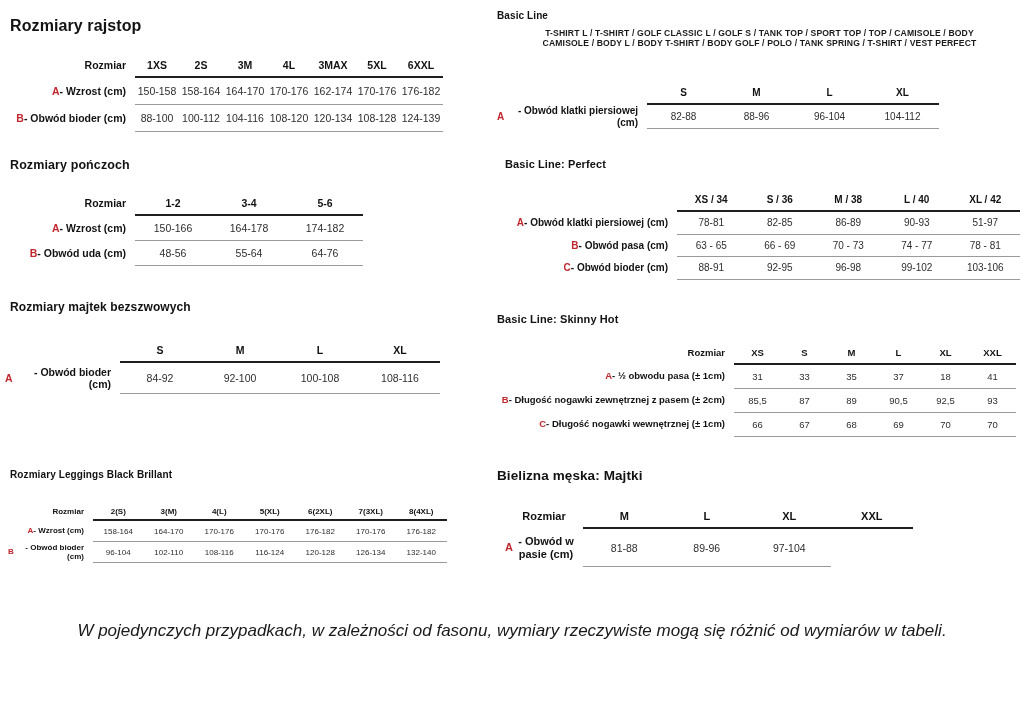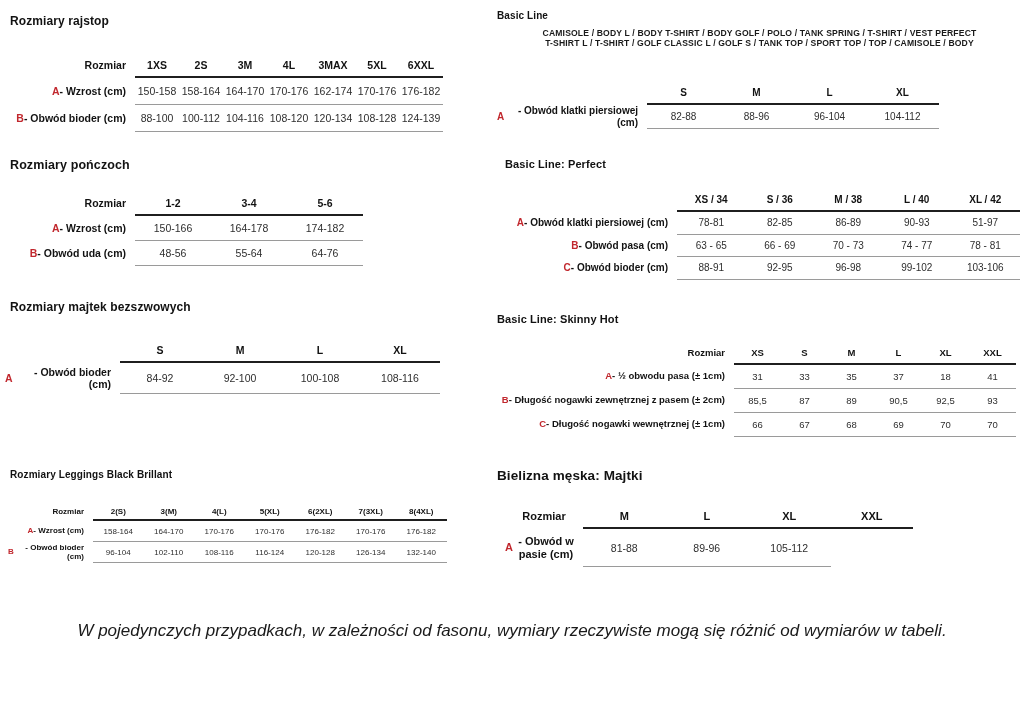--- a/index.html
+++ b/index.html
@@ -26,21 +26,21 @@
   }
   .sizetable .td{
     color:#2e2e2e;display:flex;align-items:center;justify-content:center;
     border-bottom:1px solid #9a9a9a;white-space:nowrap;
   }
   .sizetable .row-letter{color:#c1272d;font-weight:bold;}
   .sizetable.center-label .corner{justify-content:center;padding-right:0;}
   .sizetable.center-label .rlabel{justify-content:center;text-align:center;padding-right:4px;}
 
   
-  #rajstop-title{left:10px;top:4px;font-size:12px;}
+  #rajstop-title{left:10px;top:4px;font-size:16px;}
   #rajstop-table{left:8px;top:49px;--label-w:127px;--col-w:44px;--head-h:22px;--row-h:26px;font-size:10.5px;}
   #ponczochy-title{left:10px;top:148px;font-size:12.5px;}
   #ponczochy-table{left:8px;top:188px;--label-w:127px;--col-w:76px;--head-h:21px;--row-h:24px;font-size:10.5px;}
   #majtki-bezszwowe-title{left:10px;top:290px;font-size:12px;}
   #majtki-bezszwowe-table{left:5px;top:333px;--label-w:115px;--col-w:80px;--head-h:23px;--row-h:30px;font-size:10.5px;}
   #leggings-title{left:10px;top:461px;font-size:10px;}
   #leggings-table{left:8px;top:495px;--label-w:85px;--col-w:50.5px;--head-h:21px;--row-h:20px;font-size:8px;}
   #leggings-table .th{padding-bottom:3px;}
 
   #basic-title{left:497px;top:2px;font-size:10px;}
@@ -140,22 +140,22 @@
     <div class="td" style="height: var(--row-h);">102-110</div>
     <div class="td" style="height: var(--row-h);">108-116</div>
     <div class="td" style="height: var(--row-h);">116-124</div>
     <div class="td" style="height: var(--row-h);">120-128</div>
     <div class="td" style="height: var(--row-h);">126-134</div>
     <div class="td" style="height: var(--row-h);">132-140</div>
   </div>
 
 <h2 id="basic-title" class="abs sec-title">Basic Line</h2>
 <div id="basic-subtitle" class="abs">
+  <div>T-SHIRT L / T-SHIRT / GOLF CLASSIC L / GOLF S / TANK TOP / SPORT TOP / TOP / CAMISOLE / BODY</div>
   <div>CAMISOLE / BODY L / BODY T-SHIRT / BODY GOLF / POLO / TANK SPRING / T-SHIRT / VEST PERFECT</div>
-  <div>T-SHIRT L / T-SHIRT / GOLF CLASSIC L / GOLF S / TANK TOP / SPORT TOP / TOP / CAMISOLE / BODY</div>
 </div>
 <div id="basic-table" class="sizetable" style="grid-template-columns: var(--label-w) repeat(4, var(--col-w));">
     <div class="th corner" style="height: var(--head-h);"></div>
     <div class="th" style="height: var(--head-h);">S</div>
     <div class="th" style="height: var(--head-h);">M</div>
     <div class="th" style="height: var(--head-h);">L</div>
     <div class="th" style="height: var(--head-h);">XL</div>
     <div class="rlabel" style="height: var(--row-h);"><span class="row-letter">A</span> - Obwód klatki piersiowej (cm)</div>
     <div class="td" style="height: var(--row-h);">82-88</div>
     <div class="td" style="height: var(--row-h);">88-96</div>
@@ -226,16 +226,16 @@
 <h2 id="majtki-meskie-title" class="abs sec-title">Bielizna męska: Majtki</h2>
 <div id="majtki-meskie-table" class="sizetable center-label" style="grid-template-columns: var(--label-w) repeat(4, var(--col-w));">
     <div class="th corner" style="height: var(--head-h);">Rozmiar</div>
     <div class="th" style="height: var(--head-h);">M</div>
     <div class="th" style="height: var(--head-h);">L</div>
     <div class="th" style="height: var(--head-h);">XL</div>
     <div class="th" style="height: var(--head-h);">XXL</div>
     <div class="rlabel" style="height: var(--row-h);"><span class="row-letter">A</span> - Obwód w pasie (cm)</div>
     <div class="td" style="height: var(--row-h);">81-88</div>
     <div class="td" style="height: var(--row-h);">89-96</div>
-    <div class="td" style="height: var(--row-h);">105-112</div>
+    <div class="td" style="height: var(--row-h);">97-104</div>
   </div>
 
 <div id="footer-note" class="abs">W pojedynczych przypadkach, w zależności od fasonu, wymiary rzeczywiste mogą się różnić od wymiarów w tabeli.</div>
 
 </body></html>

